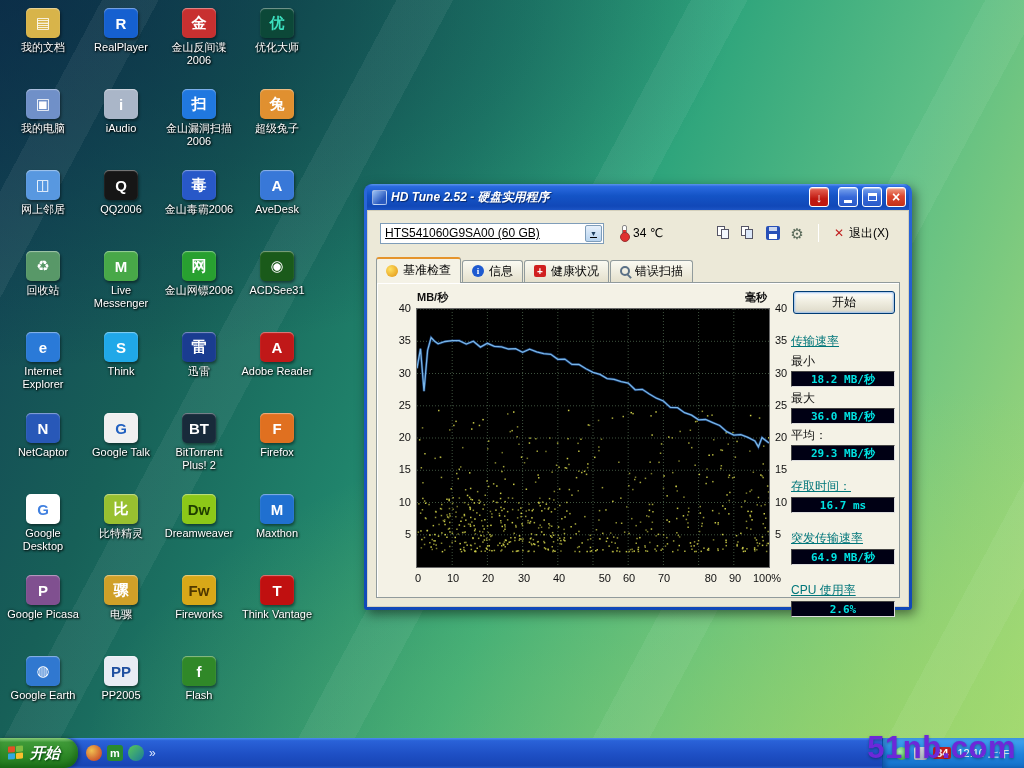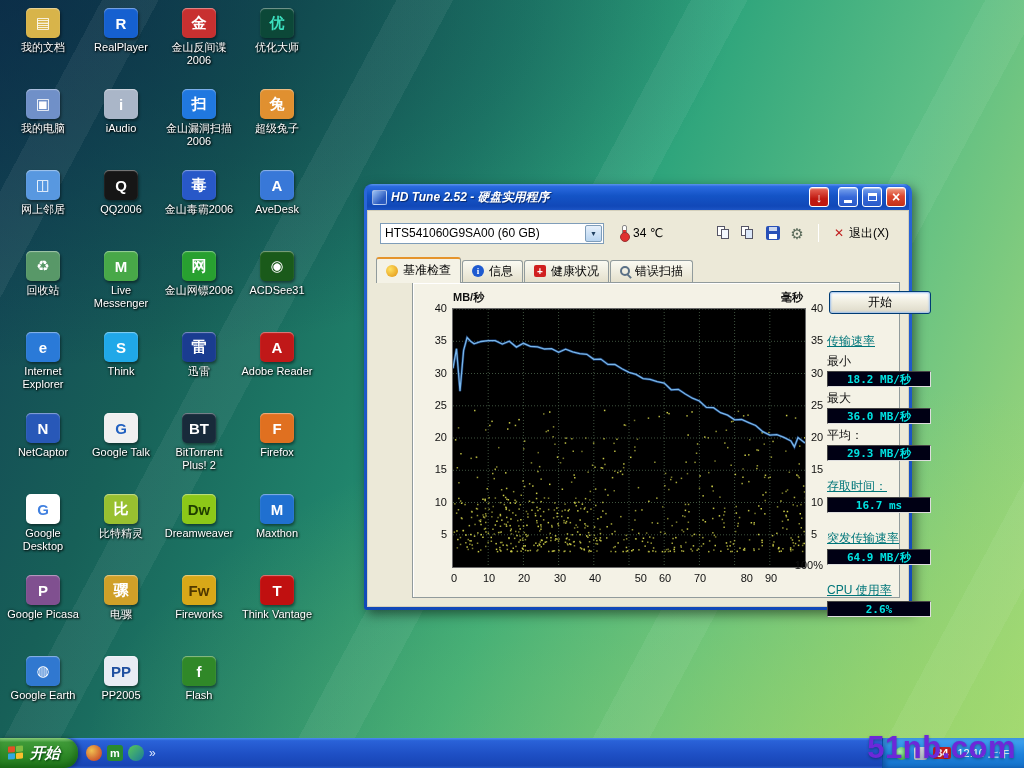--- a/index.html
+++ b/index.html
@@ -36,21 +36,21 @@
     background:linear-gradient(180deg,#7aa4ee 0%,#3668d8 50%,#2a5ac8 100%);display:flex;align-items:center;justify-content:center;
     box-shadow:inset 0 1px 1px rgba(255,255,255,.5);}
   .tbb.close{background:linear-gradient(180deg,#f0a088 0%,#dc4830 45%,#c43018 100%);font-weight:bold;font-size:14px;line-height:1;}
   .tbb.red-dl{background:linear-gradient(180deg,#e86858,#c01810 60%);margin-right:5px;}
   .tbb .arr{font-size:13px;font-weight:bold;line-height:1;}
   .tbb .min{width:8px;height:3px;background:#fff;margin-top:9px;}
   .tbb .max{width:9px;height:8px;border:1px solid #fff;border-top-width:3px;}
   .winbody{background:#ece9d8;height:397px;position:relative;border:1px solid #d4d0bc;}
   
   .toolbar{position:absolute;left:12px;top:10px;right:12px;height:24px;display:flex;align-items:center;}
-  .combo{width:224px;height:21px;background:#fff;border:1px solid #7f9db9;display:flex;align-items:center;cursor:pointer;}
+  .combo{width:224px;height:21px;background:#fff;border:1px solid #7f9db9;display:flex;align-items:center;cursor:pointer;text-decoration:underline;}
   .combo-text{flex:1;font-size:12px;padding:0 4px;white-space:nowrap;overflow:hidden;}
   .combo-btn{width:17px;height:17px;margin-right:1px;background:linear-gradient(180deg,#e6f0fb,#b8d4f0);
     border:1px solid #7f9db9;border-radius:2px;display:flex;align-items:center;justify-content:center;font-size:7px;color:#204060;}
   .ic-thermo{width:9px;height:17px;position:relative;margin:0 4px 0 16px;}
   .ic-thermo::before{content:"";position:absolute;left:2px;top:0;width:3px;height:12px;
     background:linear-gradient(180deg,#fff 0 35%,#e03030 35%);border:1px solid #888;border-radius:2px;}
   .ic-thermo::after{content:"";position:absolute;left:0;bottom:0;width:8px;height:8px;background:#e03030;border-radius:50%;border:1px solid #933;}
   .temp{font-size:12px;}
   .tspacer{flex:1;}
   .tool{background:none;border:1px solid transparent;width:22px;height:22px;display:flex;align-items:center;justify-content:center;cursor:pointer;margin-left:2px;}
@@ -73,21 +73,21 @@
     border-radius:3px 3px 0 0;background:linear-gradient(#fafaf2,#e4e0cc);font-size:12px;cursor:pointer;height:22px;}
   .tab.active{background:#f4f2e6;height:26px;border-top:2px solid #e5942c;position:relative;z-index:4;margin-bottom:-1px;}
   .ti{width:12px;height:12px;display:inline-flex;align-items:center;justify-content:center;flex:none;}
   .ti-benchmark{border-radius:50%;background:radial-gradient(circle at 35% 35%,#ffe060,#e09010);}
   .ti-info{border-radius:50%;background:#1e5ad0;color:#fff;font:bold 9px "Liberation Serif",serif;}
   .ti-health{background:#d02020;color:#fff;font:bold 10px "Liberation Sans",sans-serif;border-radius:2px;}
   .ti-scan{width:10px;height:10px;border:2px solid #5a7086;border-radius:50%;position:relative;}
   .ti-scan::after{content:"";position:absolute;right:-4px;bottom:-3px;width:6px;height:2px;background:#5a7086;transform:rotate(45deg);}
   
   .content{position:absolute;left:8px;top:71px;right:8px;bottom:8px;background:#f4f2e6;
-    border:1px solid #919b9c;box-shadow:inset 1px 1px 0 #fff;margin-left:36px;}
+    border:1px solid #919b9c;box-shadow:inset 1px 1px 0 #fff;}
   .chartbox{position:absolute;left:2px;top:2px;width:416px;bottom:2px;}
   .axlab{position:absolute;font-size:11px;font-weight:bold;color:#111;}
   .tick{position:absolute;font-size:11px;color:#111;}
   .plot{position:absolute;left:38px;top:24px;width:352px;height:258px;outline:1px solid #6a6a6a;background:#000;}
   
   .stats{position:absolute;left:414px;top:8px;width:108px;font-size:12px;color:#111;}
   .sbtn{width:102px;height:23px;border:1px solid #003c74;border-radius:3px;cursor:pointer;font-family:inherit;
     background:linear-gradient(180deg,#ffffff,#f0eee1 45%,#ddd9c8);font-size:12px;
     box-shadow:inset 0 0 2px 1px #9cc0ee;margin:0 0 14px 2px;}
   .st-header{color:#00767a;text-decoration:underline;margin:5px 0 2px;font-size:12px;}
@@ -1068,21 +1068,21 @@
           <span class="tick" style="left:22px;top:287px;width:34px;text-align:center">0</span>
           <span class="tick" style="left:57px;top:287px;width:34px;text-align:center">10</span>
           <span class="tick" style="left:92px;top:287px;width:34px;text-align:center">20</span>
           <span class="tick" style="left:128px;top:287px;width:34px;text-align:center">30</span>
           <span class="tick" style="left:163px;top:287px;width:34px;text-align:center">40</span>
           <span class="tick" style="left:198px;top:287px;width:34px;text-align:right">50</span>
           <span class="tick" style="left:233px;top:287px;width:34px;text-align:center">60</span>
           <span class="tick" style="left:268px;top:287px;width:34px;text-align:center">70</span>
           <span class="tick" style="left:304px;top:287px;width:34px;text-align:right">80</span>
           <span class="tick" style="left:339px;top:287px;width:34px;text-align:center">90</span>
-          <span class="tick" style="left:374px;top:274px;width:34px;text-align:right">100%</span>
+          <span class="tick" style="left:374px;top:287px;width:34px;text-align:left">100%</span>
         </div>
       <div class="stats">
         <button class="sbtn">开始</button>
         <div id="stats-rows">
             <div class="st-header">传输速率</div>
             <div class="st-label">最小</div>
             <div class="st-value">18.2 MB/秒</div>
             <div class="st-label">最大</div>
             <div class="st-value">36.0 MB/秒</div>
             <div class="st-label">平均：</div>

